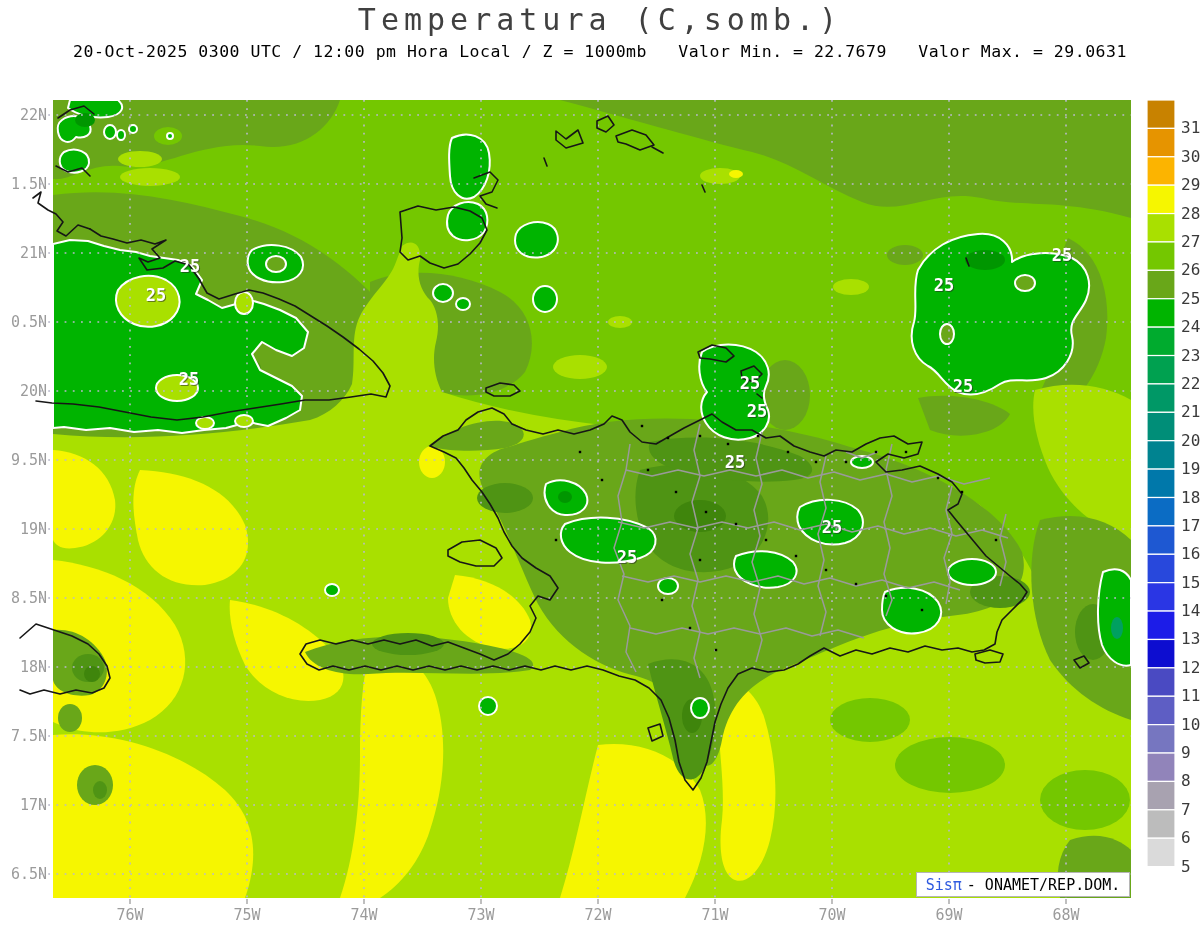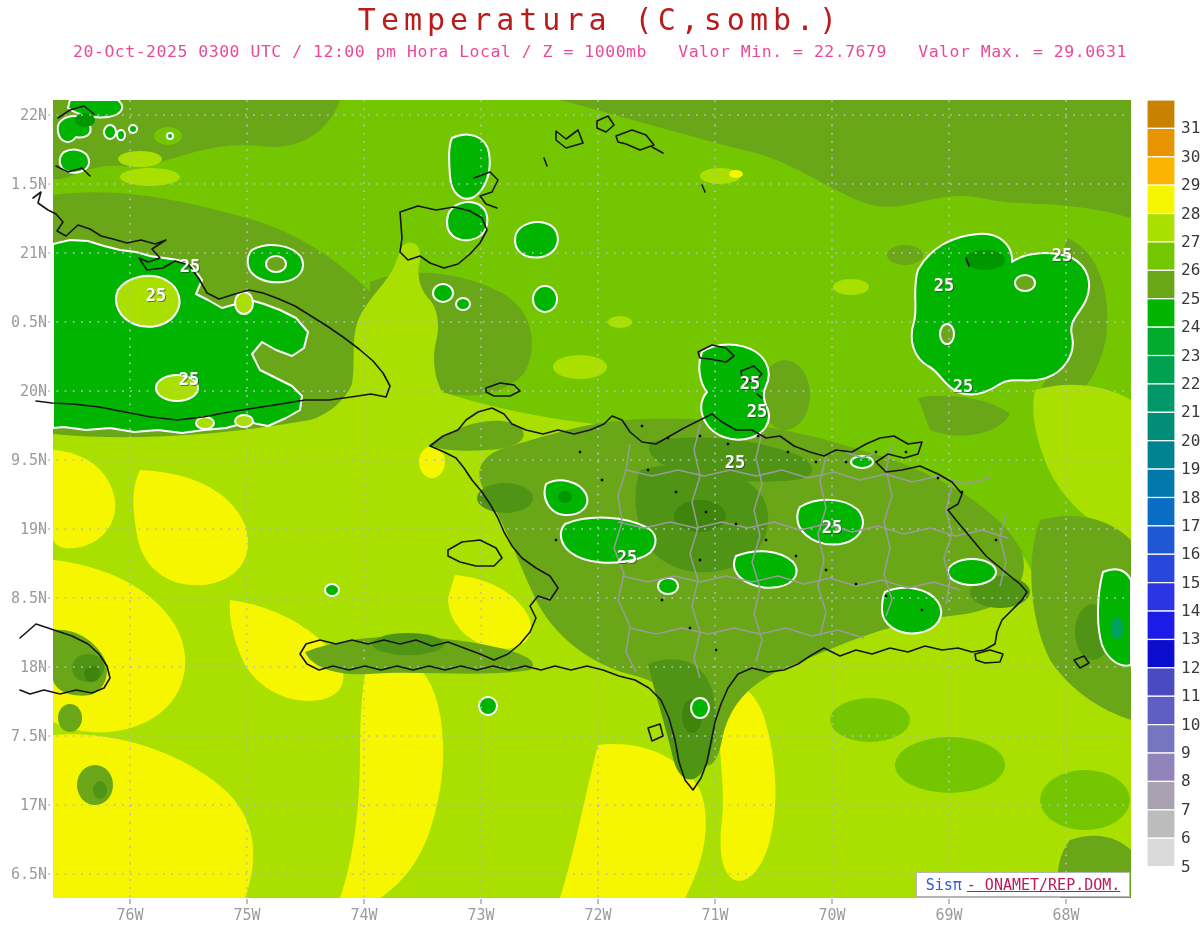--- a/index.html
+++ b/index.html
@@ -1,33 +1,33 @@
 <!DOCTYPE html>
 <html><head>
 <meta charset="utf-8">
 <style>
   html,body{margin:0;padding:0;background:#fff;}
   .page{position:relative;width:1200px;height:927px;background:#fff;overflow:hidden;
         font-family:"DejaVu Sans Mono", monospace;}
   .hdr-title{position:absolute;top:2px;left:0;width:1200px;text-align:center;
-             font-size:30px;letter-spacing:5px;color:#b91c1c;white-space:pre;}
+             font-size:30px;letter-spacing:5px;color:#404040;white-space:pre;}
   .hdr-validity{position:absolute;top:42px;left:0;width:1200px;text-align:center;
-             font-size:16.5px;letter-spacing:.5px;color:#ec4899;white-space:pre;}
+             font-size:16.5px;letter-spacing:.5px;color:#000000;white-space:pre;}
   .hdr-model{position:absolute;top:65px;left:0;width:1200px;text-align:center;
              font-size:15.5px;letter-spacing:.4px;color:#2aa2f2;white-space:pre;}
   svg{position:absolute;left:0;top:0;}
   .axis-label{font-family:"DejaVu Sans Mono",monospace;font-size:15px;fill:#9b9b9b;}
   .cb-label{font-family:"DejaVu Sans Mono",monospace;font-size:16px;fill:#3a3a3a;}
   .contour-label{font-family:"DejaVu Sans Mono",monospace;font-size:17px;font-weight:bold;
                  fill:#ffffff;text-shadow:1px 1px 0 rgba(40,40,40,.55);}
   .watermark{position:absolute;left:916px;top:872px;width:212px;height:23px;
              background:#ffffff;border:1px solid #b5b5b5;display:flex;align-items:center;
              justify-content:center;gap:5px;font-size:15px;white-space:pre;}
   .wm-brand{color:#2f5ae0;font-weight:normal;}
-  .wm-text{color:#be185d;text-decoration:underline;}
+  .wm-text{color:#000000;}
 </style>
 </head>
 <body>
 
 <div class="page">
   <div class="hdr-title">Temperatura (C,somb.)</div>
   <div class="hdr-validity">20-Oct-2025 0300 UTC / 12:00 pm Hora Local / Z = 1000mb   Valor Min. = 22.7679   Valor Max. = 29.0631</div>
 
   <svg id="plot" width="1200" height="927">
     <defs>

